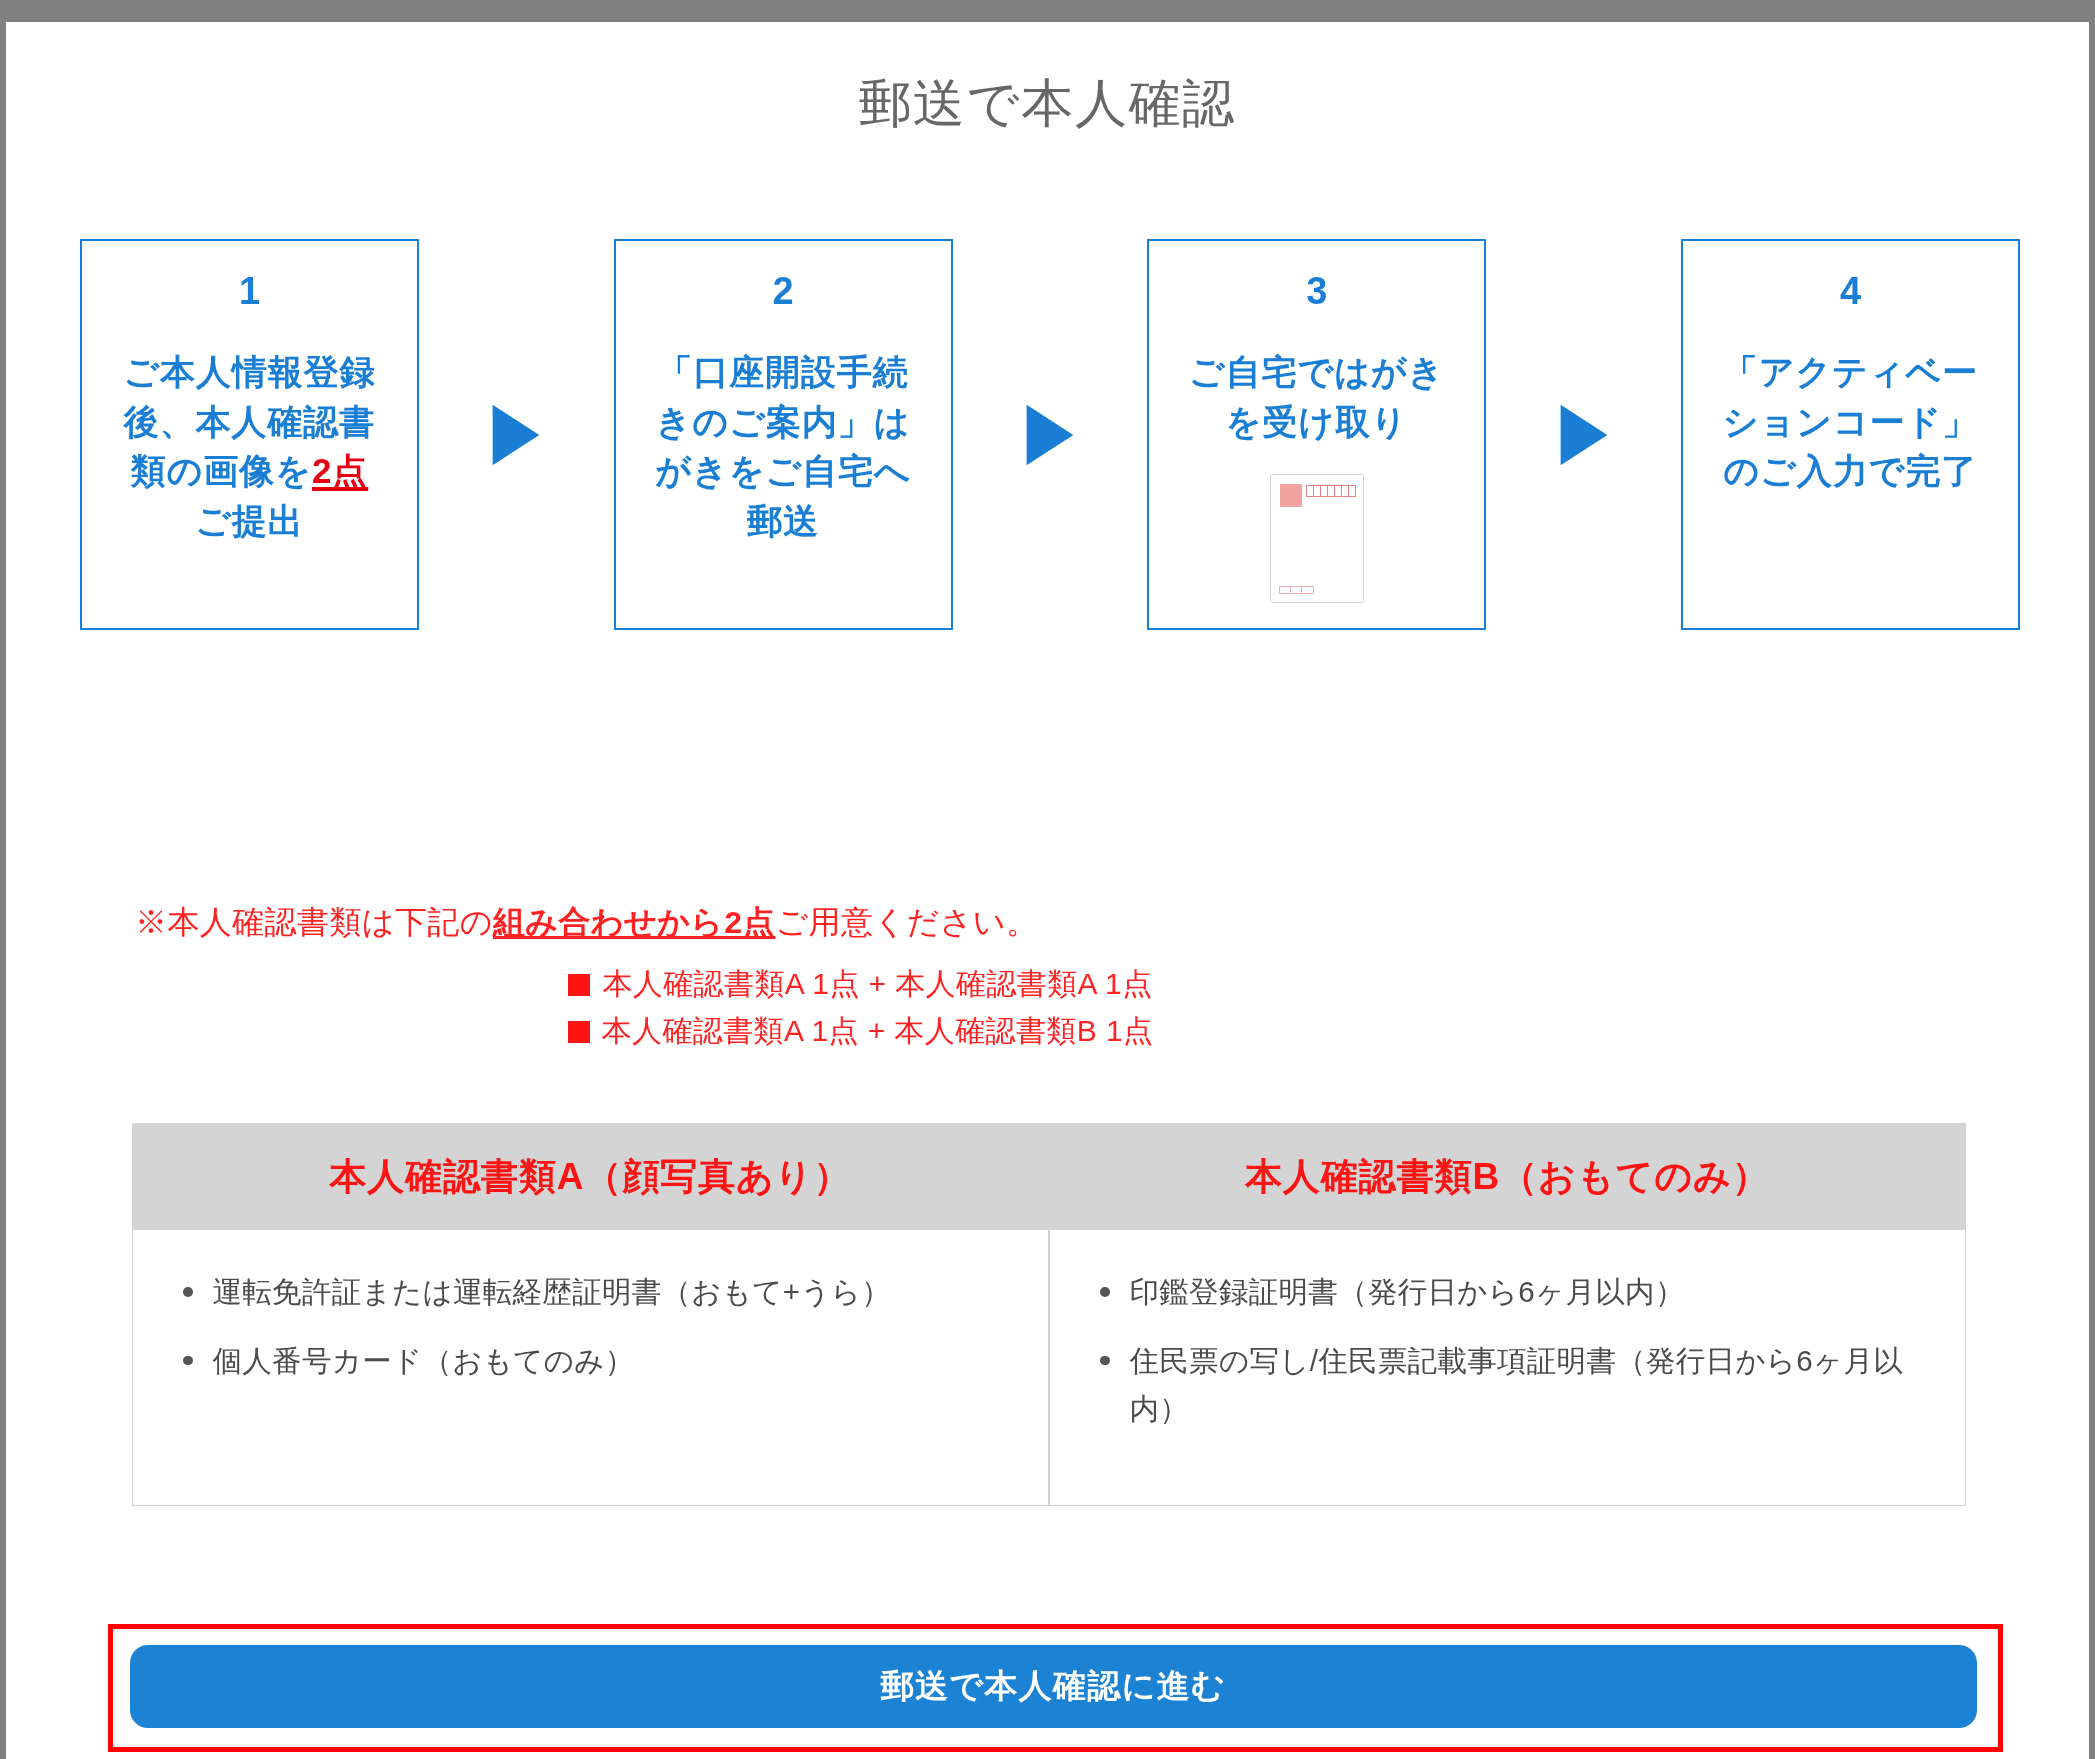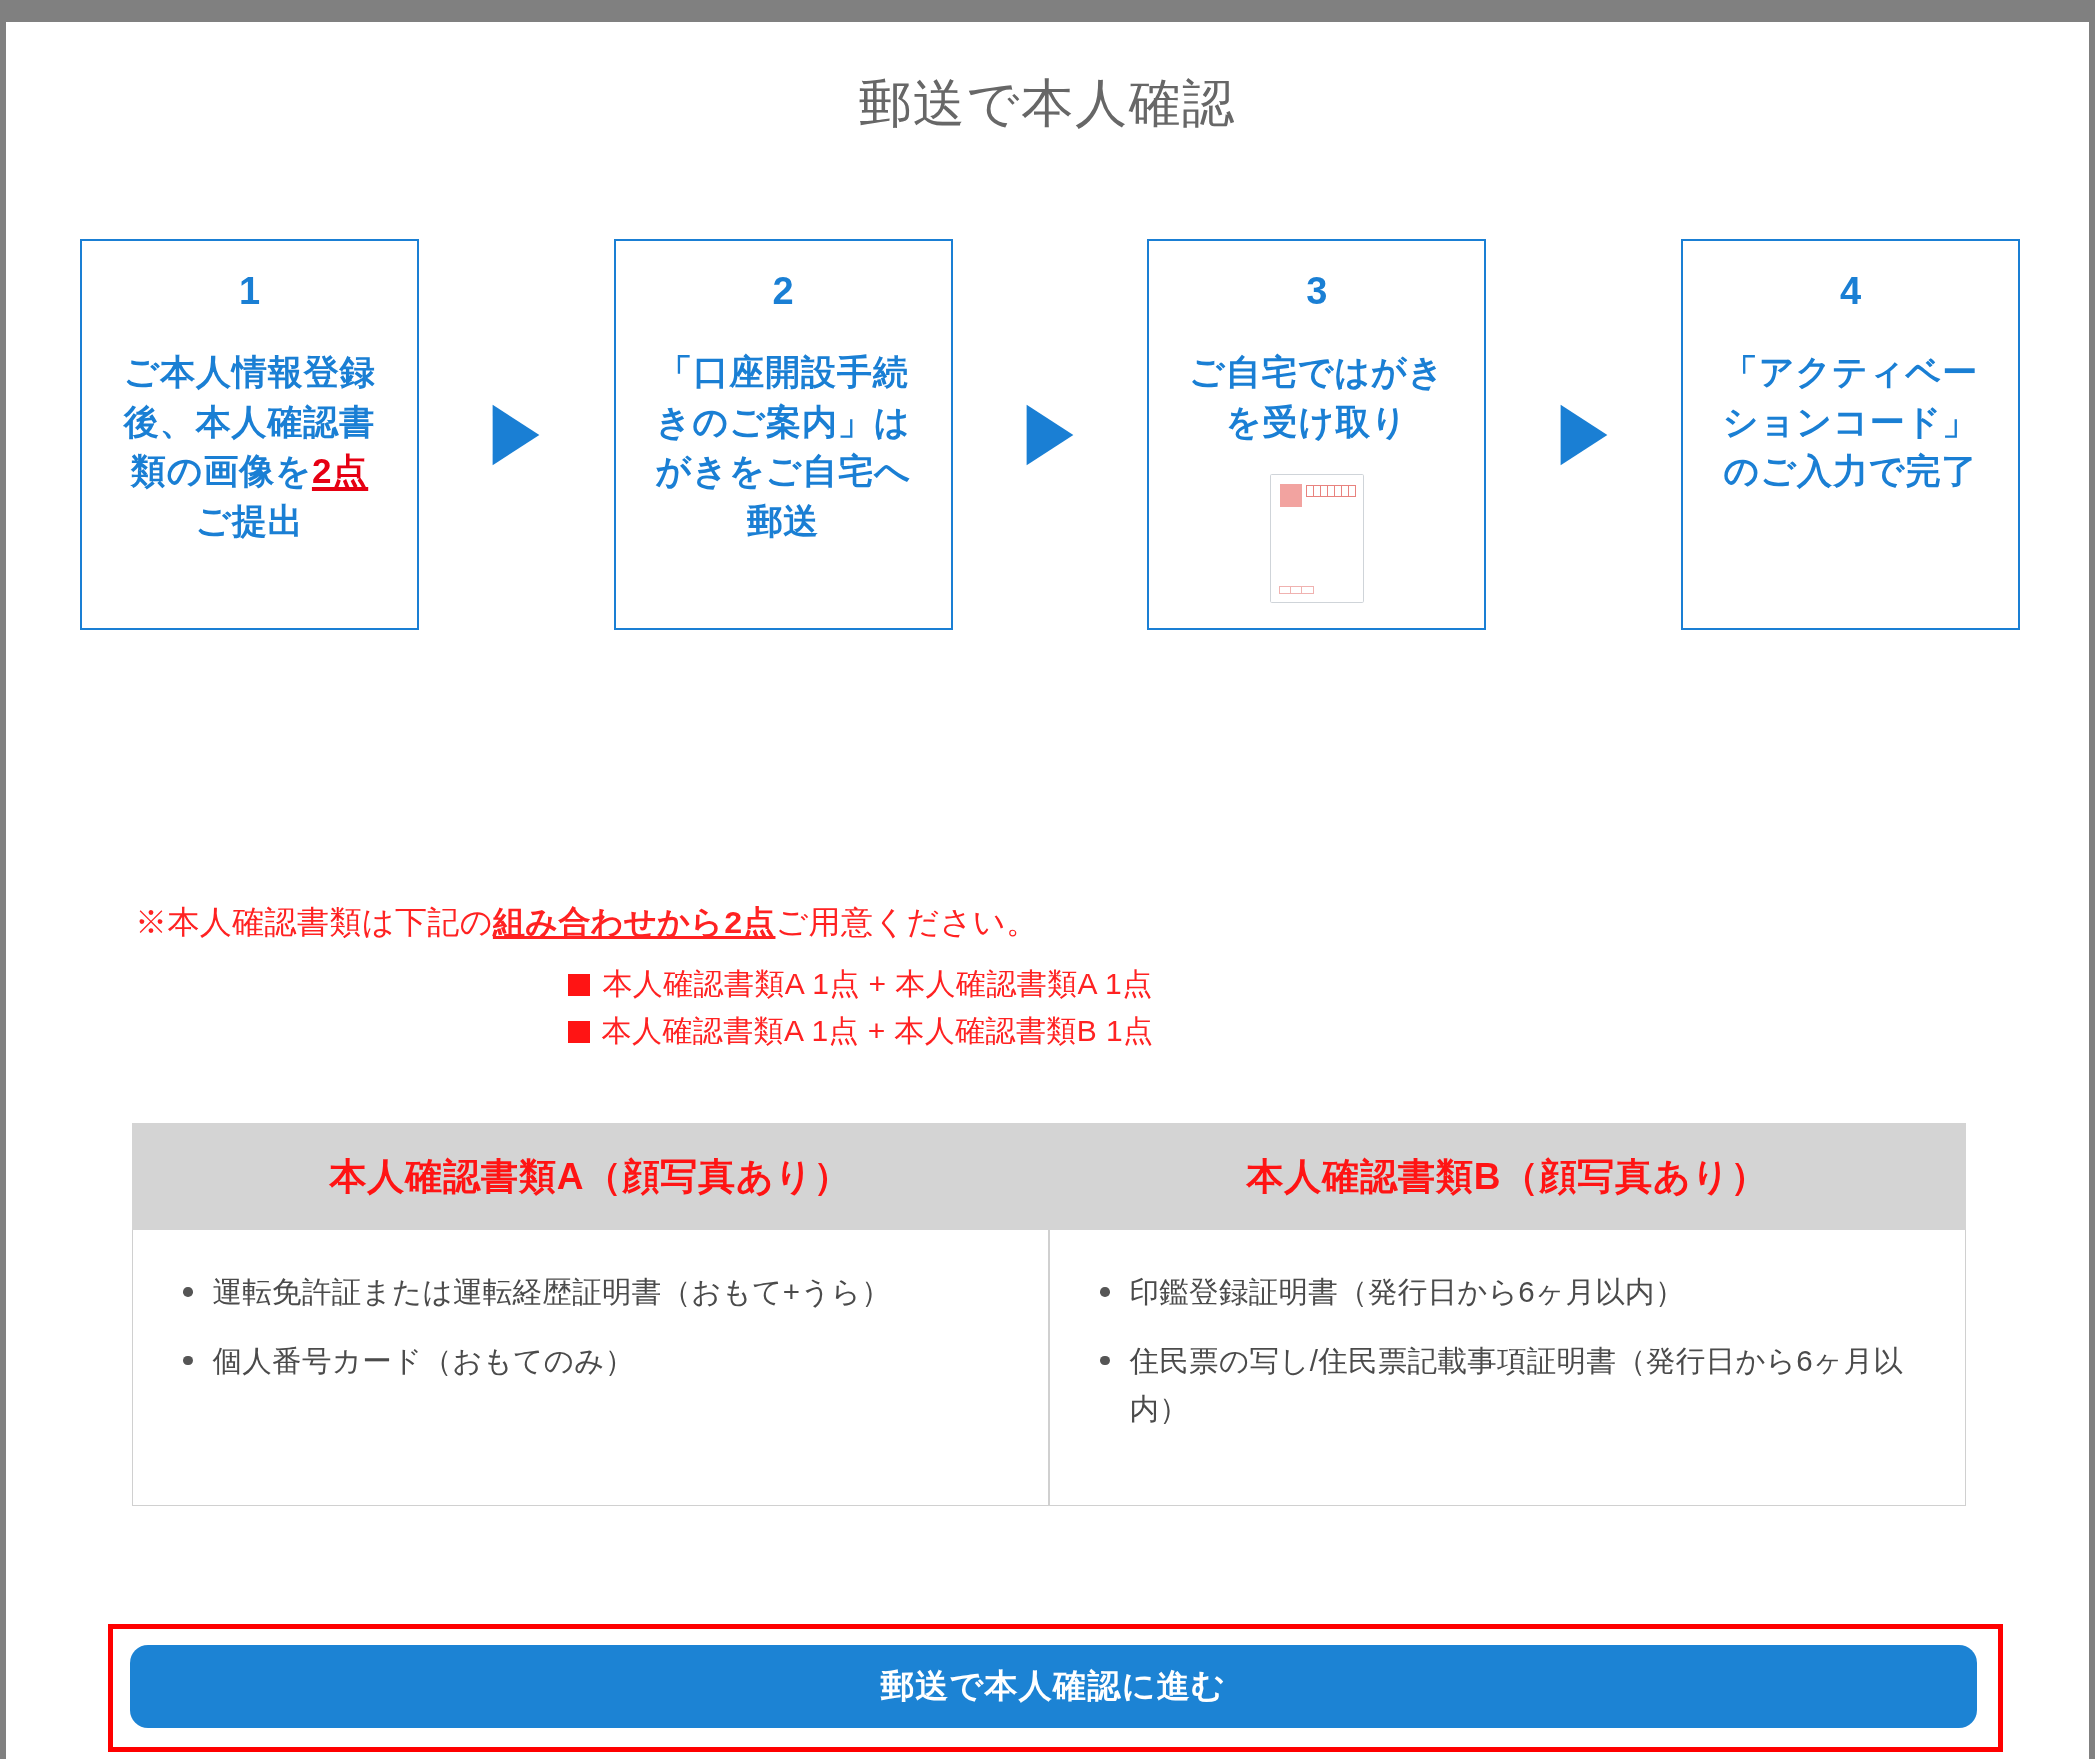--- a/index.html
+++ b/index.html
@@ -366,21 +366,21 @@
         <div class="doc-head">本人確認書類A（顔写真あり）</div>
         <div class="doc-body">
           <ul>
             <li>運転免許証または運転経歴証明書（おもて+うら）</li>
             <li>個人番号カード（おもてのみ）</li>
           </ul>
         </div>
       </div>
 
       <div class="doc-card">
-        <div class="doc-head">本人確認書類B（顔写真あり）</div>
+        <div class="doc-head">本人確認書類B（おもてのみ）</div>
         <div class="doc-body">
           <ul>
             <li>印鑑登録証明書（発行日から6ヶ月以内）</li>
             <li>住民票の写し/住民票記載事項証明書（発行日から6ヶ月以内）</li>
           </ul>
         </div>
       </div>
 
     </div>
 

